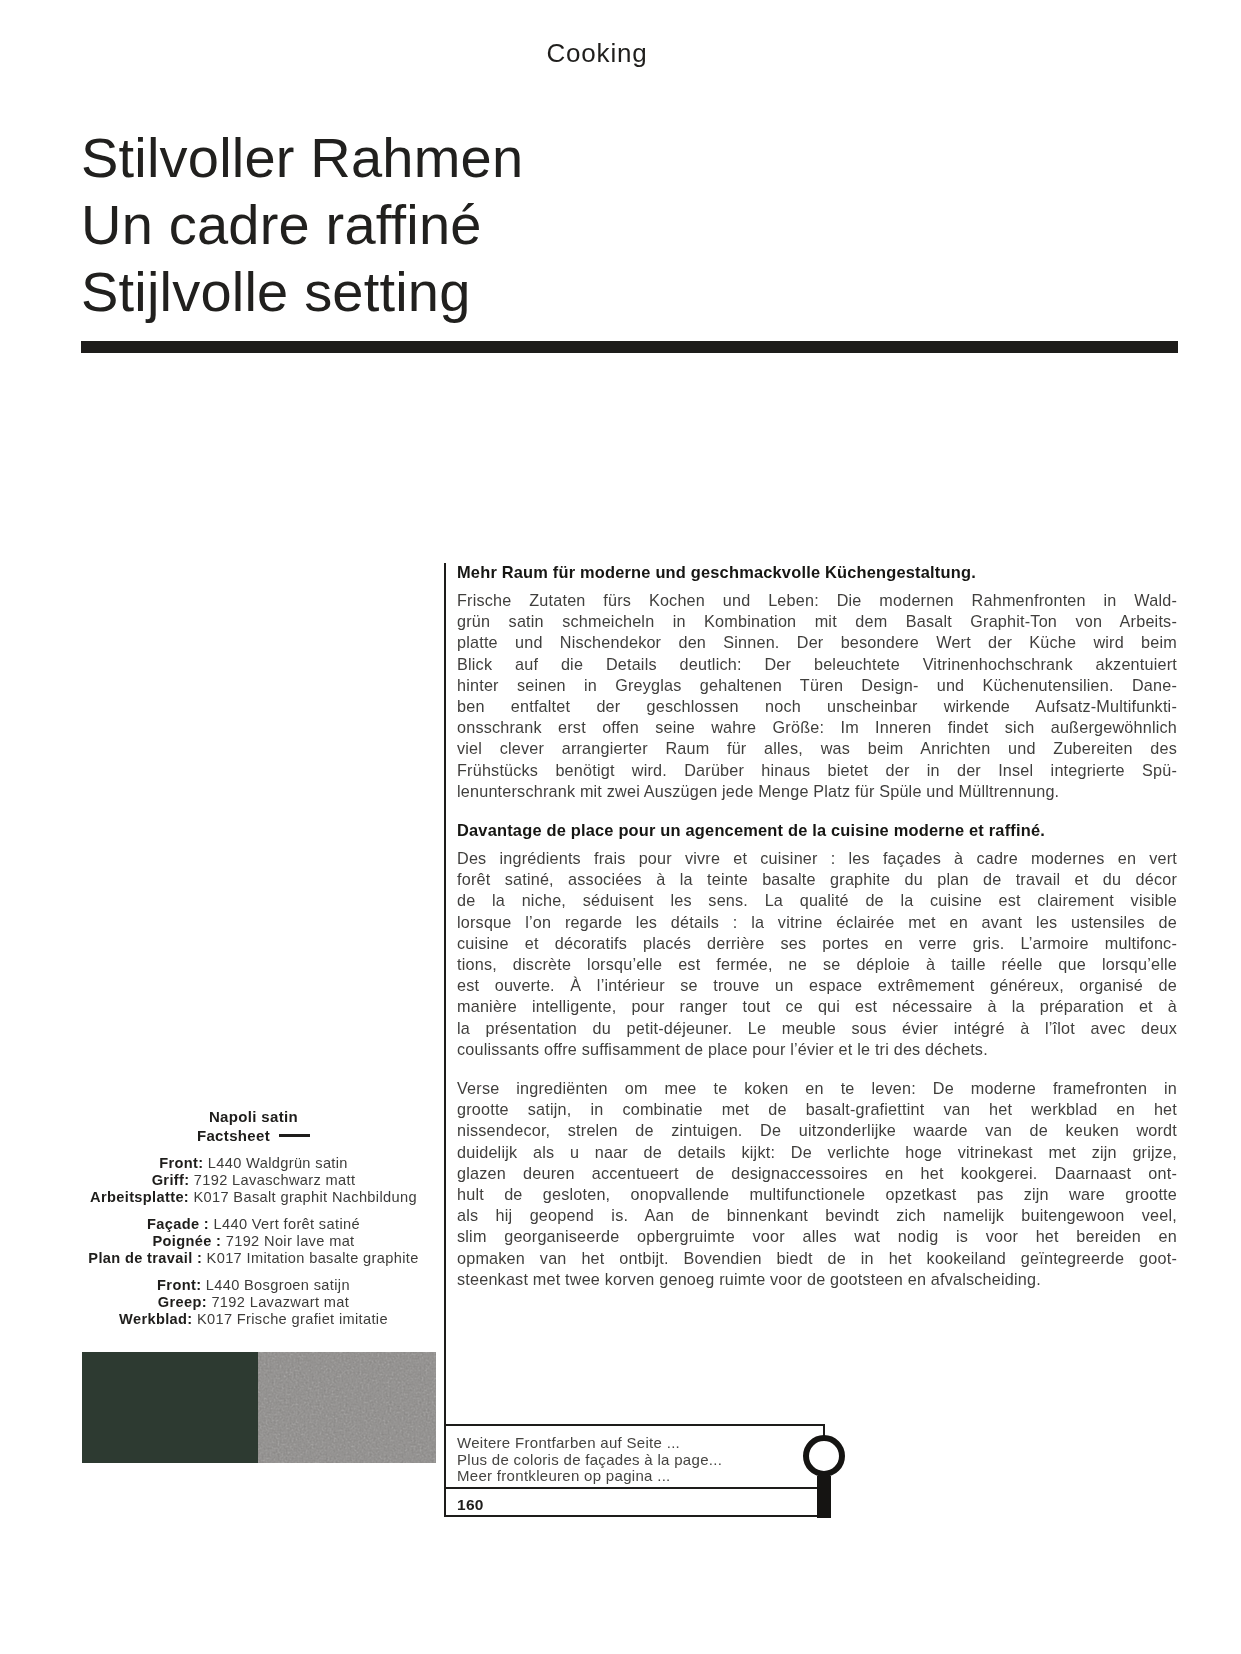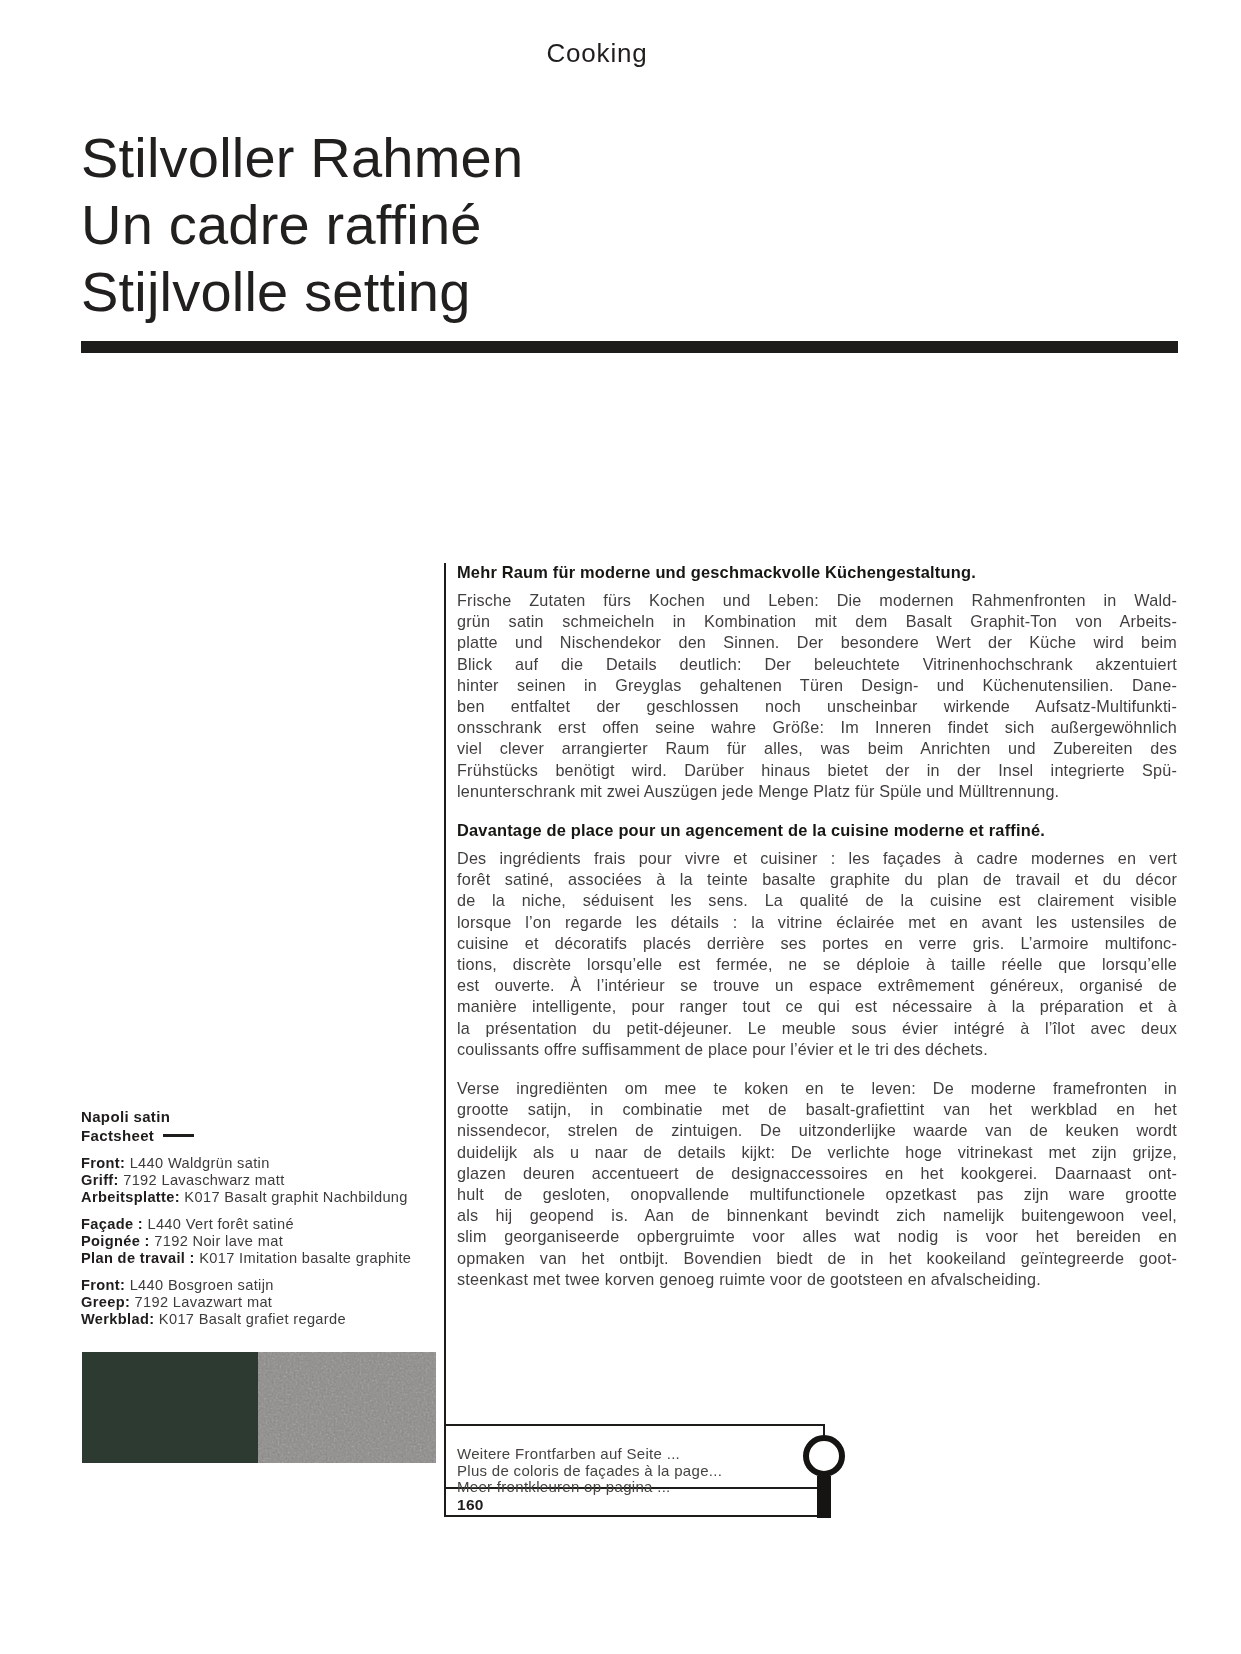--- a/index.html
+++ b/index.html
@@ -21,37 +21,37 @@
   .textcol { position:absolute; left:457px; top:562px; width:720px; }
   .sec-heading {
     font-size:16.4px; font-weight:bold; line-height:21px; letter-spacing:0.2px;
     color:#161613; margin:0 0 7px 0;
   }
   .para { margin:0 0 18px 0; color:#403f3d; font-size:16.2px; line-height:21.2px; letter-spacing:0.2px; }
   .jline { text-align:justify; text-align-last:justify; }
   .jline.jlast { text-align-last:left; }
 
   .factsheet { position:absolute; left:81px; top:1108px; width:345px; color:#3d3c3a;
-    font-size:14.6px; line-height:17px; letter-spacing:0.35px; }
+    font-size:14.6px; line-height:17px; letter-spacing:0.35px;text-align:center; }
   .fs-header { font-weight:bold; color:#1e1d1b; font-size:15px; line-height:18.5px; }
   .fs-dash { display:inline-block; width:31px; height:3px; background:#1e1d1b; vertical-align:middle; margin-left:9px; margin-bottom:3px; }
   .fs-group { margin-top:10px; }
   .fs-row b { color:#1e1d1b; font-weight:bold; }
 
   .swatches { position:absolute; left:82px; top:1352px; width:354px; height:111px; display:flex; }
   .swatch-green { width:176px; height:111px; }
   .swatch-stone { width:178px; height:111px; position:relative; overflow:hidden; }
   .swatch-stone svg { position:absolute; left:0; top:0; }
 
   .footer-box {
     position:absolute; left:444px; top:1424px; width:381px; height:93px;
     border:2px solid #1d1c1a; box-sizing:border-box; background:#ffffff;
   }
   .fb-top {
-    height:63px; box-sizing:border-box; padding:20px 40px 0 11px;
+    height:63px; box-sizing:border-box; padding:9px 40px 0 11px;
     font-size:15px; line-height:16.5px; letter-spacing:0.3px; color:#454441;
     border-bottom:2px solid #1d1c1a;
   }
   .fb-bottom { padding:7px 0 0 11px; font-size:15.5px; font-weight:bold; color:#1e1d1b; letter-spacing:0.3px; }
 
   .mag-circle {
     position:absolute; left:803px; top:1435px; width:42px; height:42px;
     border:6px solid #151412; border-radius:50%; background:#ffffff; box-sizing:border-box;
   }
   .mag-handle { position:absolute; left:817px; top:1476px; width:14px; height:42px; background:#151412; }
@@ -135,21 +135,21 @@
 
     <div class="fs-group">
       <div class="fs-row"><b>Façade :</b><span> L440 Vert forêt satiné</span></div>
       <div class="fs-row"><b>Poignée :</b><span> 7192 Noir lave mat</span></div>
       <div class="fs-row"><b>Plan de travail :</b><span> K017 Imitation basalte graphite</span></div>
     </div>
 
     <div class="fs-group">
       <div class="fs-row"><b>Front:</b><span> L440 Bosgroen satijn</span></div>
       <div class="fs-row"><b>Greep:</b><span> 7192 Lavazwart mat</span></div>
-      <div class="fs-row"><b>Werkblad:</b><span> K017 Basalt grafiet regarde</span></div>
+      <div class="fs-row"><b>Werkblad:</b><span> K017 Frische grafiet imitatie</span></div>
     </div>
   </div>
 
   <div class="swatches">
     <div class="swatch-green" style="background-color: rgb(45, 58, 49);"></div>
     <div class="swatch-stone" style="background-color: rgb(139, 137, 135);">
       <svg width="178" height="111">
         <filter id="stoneNoise">
           <feTurbulence type="fractalNoise" baseFrequency="0.5" numOctaves="3" seed="7"></feTurbulence>
           <feColorMatrix type="saturate" values="0"></feColorMatrix>

